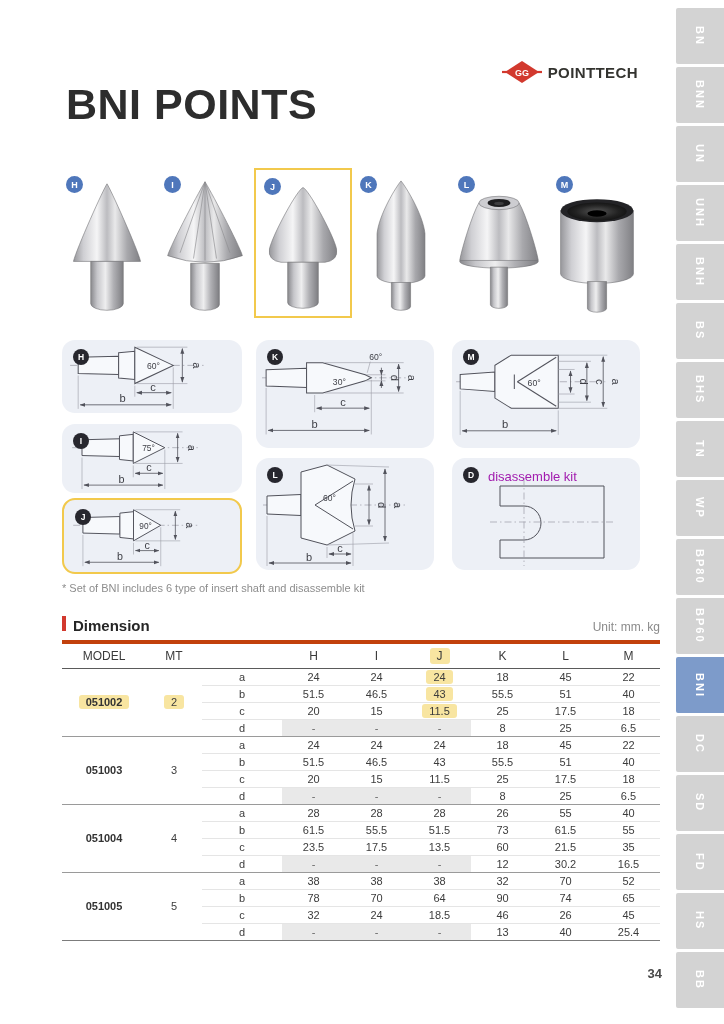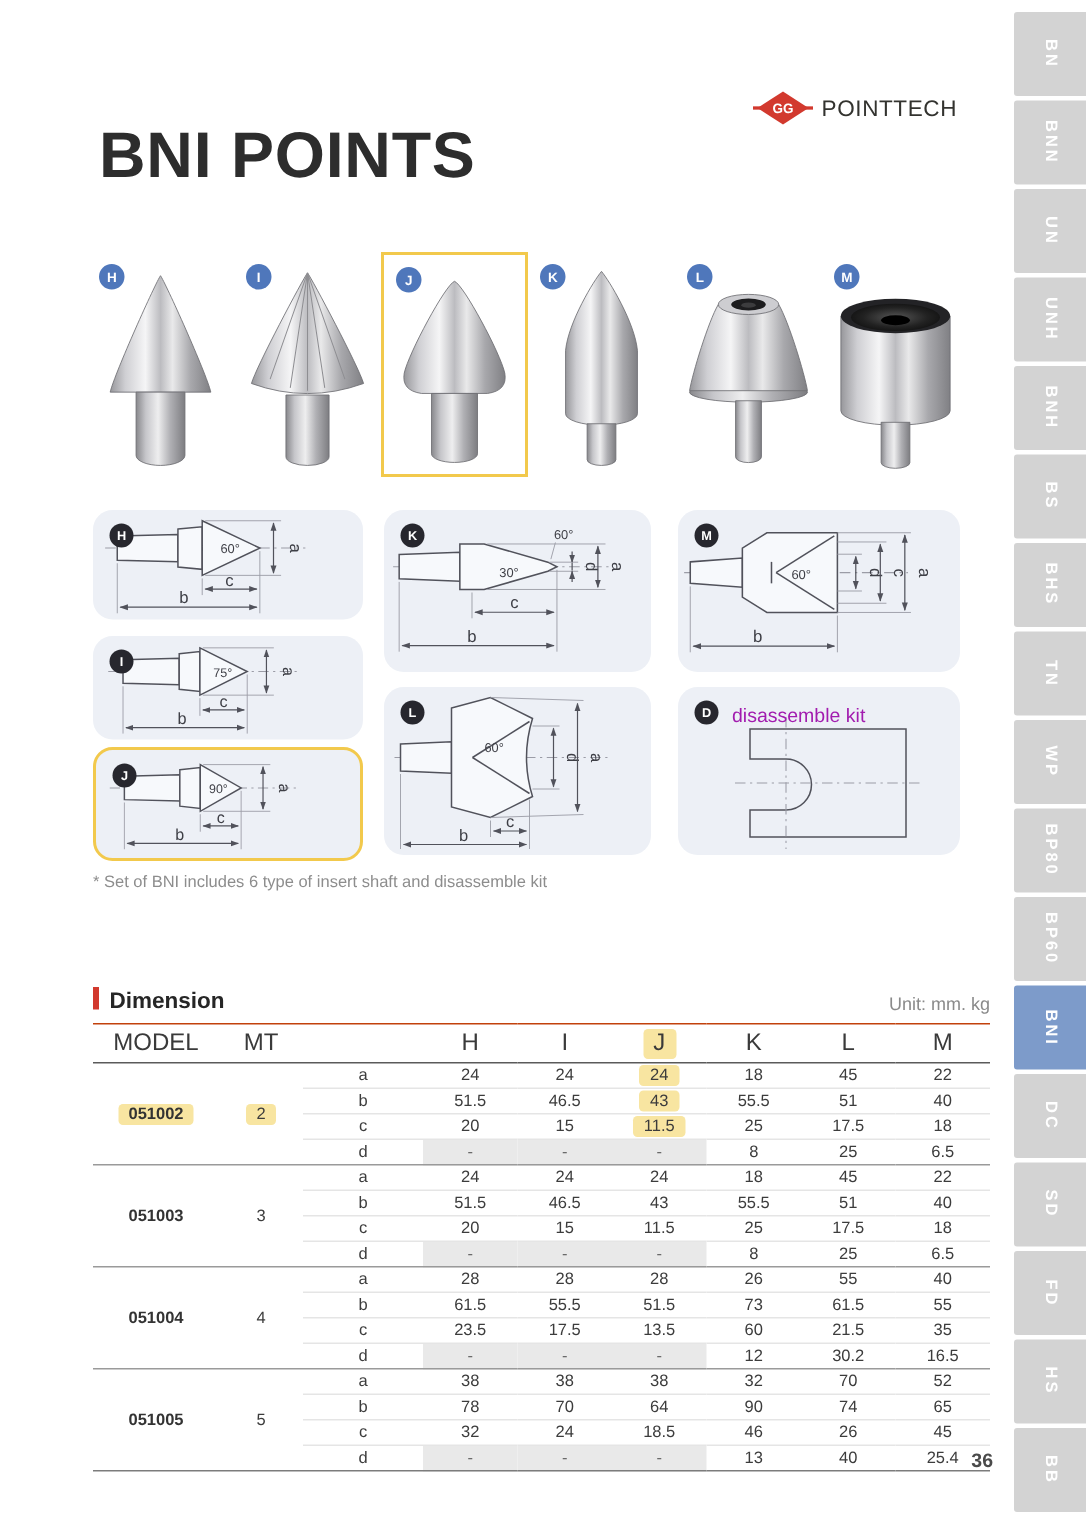--- a/index.html
+++ b/index.html
@@ -9,45 +9,45 @@
   
   .sidebar { position:absolute; right:0; top:0; width:48px; height:1024px; display:flex; flex-direction:column; gap:3px; padding-top:8px; }
   .sidebar .tab { height:56px; background:#d3d3d3; border-radius:2px 0 0 2px; display:flex; align-items:center; justify-content:center; cursor:pointer; }
   .sidebar .tab span { writing-mode:vertical-rl; text-orientation:mixed; color:#ffffff; font-size:11px; font-weight:700; letter-spacing:2px; }
   .sidebar .tab.active { background:#7d9bca; }
 
   
   .eyebrow { position:absolute; left:70px; top:60px; font-size:13.5px; font-style:italic; font-weight:600; letter-spacing:0.4px; color:#8d8d8d; }
   .page-title { position:absolute; left:66px; top:80px; font-size:43px; font-weight:800; letter-spacing:0.5px; color:#2d2d2d; }
   .brand { position:absolute; right:86px; top:60px; display:flex; align-items:center; gap:6px; }
-  .brand-name { font-size:15px; font-weight:400; letter-spacing:0.4px; color:#33332f; }
+  .brand-name { font-size:15px; font-weight:700; letter-spacing:0.4px; color:#33332f; }
 
   
   .photos { position:absolute; left:58px; top:168px; width:588px; height:150px; display:flex; }
   .photo-cell { position:relative; width:98px; height:150px; display:flex; align-items:flex-end; justify-content:center; }
   .photo-cell.hl { border:2px solid #f2c94c; }
   .badge { position:absolute; left:8px; top:8px; width:17px; height:17px; border-radius:50%; background:#4f77bb; color:#fff; font-size:9px; font-weight:700; display:flex; align-items:center; justify-content:center; z-index:2; }
 
   
   .diagrams { position:absolute; left:62px; top:340px; width:578px; height:236px; }
   .card { position:absolute; background:#edf0f6; border-radius:13px; }
   .card.hl { border:2px solid #f2c94c; }
   .card svg { position:absolute; inset:0; width:100%; height:100%; }
   .dbadge { position:absolute; left:11px; top:9px; width:16px; height:16px; border-radius:50%; background:#27272e; color:#fff; font-size:8.5px; font-weight:700; display:flex; align-items:center; justify-content:center; z-index:2; }
   .dlabel { position:absolute; left:36px; top:11px; font-size:13px; color:#a21caf; z-index:2; }
   .set-note { position:absolute; left:62px; top:582px; font-size:11px; color:#8d8d8d;text-align:center; }
 
   
-  .dim-section { position:absolute; left:62px; top:612px; width:598px;margin-top:42px; }
+  .dim-section { position:absolute; left:62px; top:612px; width:598px; }
   .sec-head { display:flex; align-items:flex-end; height:22px; }
   .red-bar { width:4px; height:15px; background:#d2392e; margin-right:7px; align-self:center; }
   .sec-title { font-size:15px; font-weight:700; color:#262626; }
   .unit { margin-left:auto; font-size:12px; color:#8a8a8a; }
   table.dim { width:100%; border-collapse:collapse; table-layout:fixed; margin-top:6px; font-size:11px; color:#3c3c3c; border-bottom:1px solid #7c7c7c; }
-  table.dim th { height:26px; font-weight:500; font-size:16px; text-align:center; border-top:1px solid #c2410c; border-bottom:1.5px solid #5a5a5a; color:#3a3a3a; }
+  table.dim th { height:26px; font-weight:500; font-size:12px; text-align:center; border-top:4px solid #c2410c; border-bottom:1.5px solid #5a5a5a; color:#3a3a3a; }
   table.dim td { height:17px; text-align:center; vertical-align:middle; }
   table.dim td.model span { font-weight:700; color:#333; }
   table.dim tr:not(.group-start) td.dimlab,
   table.dim tr:not(.group-start) td.val { border-top:1px solid #e5e5e5; }
   table.dim tr.group-start td { border-top:1px solid #9a9a9a; }
   table.dim thead tr th:first-child,
   table.dim thead tr th:nth-child(2) { text-align:center; }
   td.dash { background:#e9e9e9; color:#6a6a6a; }
   .pill { background:#f8e5a1; border-radius:3px; padding:1px 7px; display:inline-block; }
   .order-note { position:absolute; left:62px; top:948px; font-size:11px; color:#8d8d8d; }
@@ -561,14 +561,14 @@
             <td class="val dash"><span>-</span></td>
             <td class="val dash"><span>-</span></td>
             <td class="val"><span>13</span></td>
             <td class="val"><span>40</span></td>
             <td class="val"><span>25.4</span></td>
           </tr>
         </tbody>
     </table>
   </section>
 
-  <div class="page-number">36</div>
+  <div class="page-number">34</div>
 </div>
 
 </body></html>

